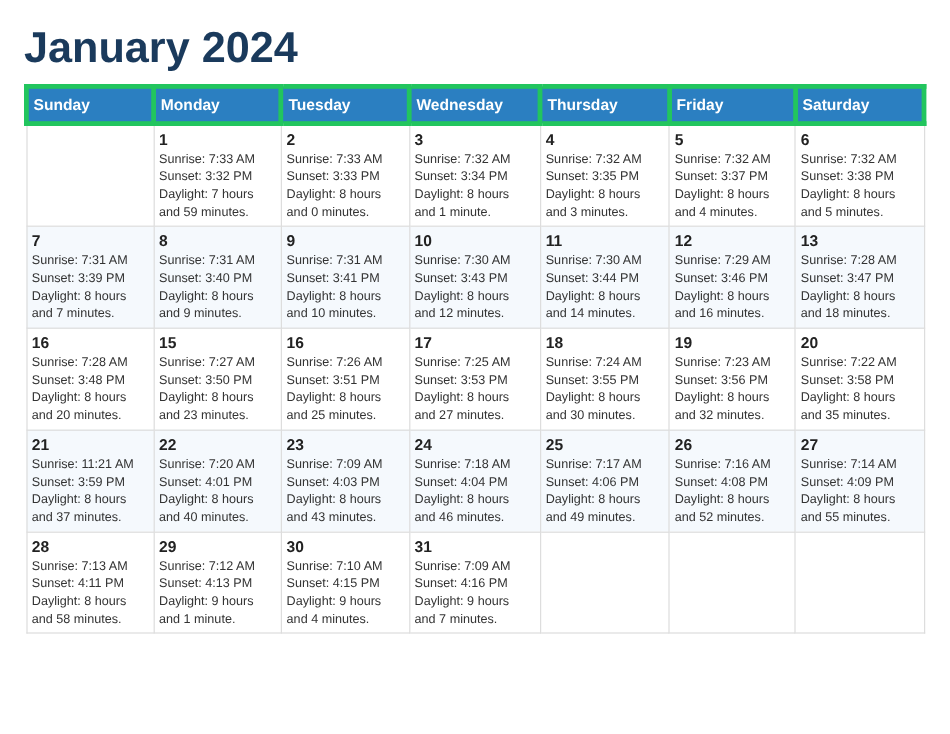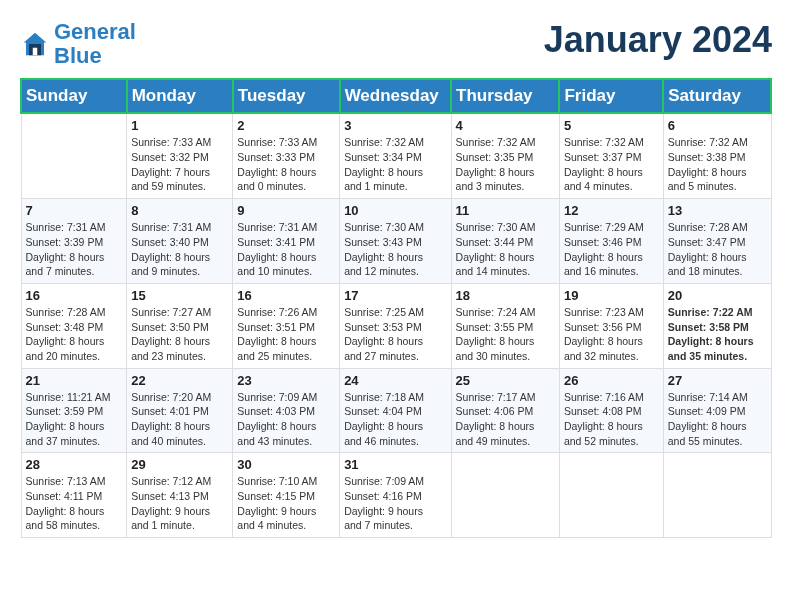--- a/index.html
+++ b/index.html
@@ -52,23 +52,23 @@
       border-collapse: collapse;
       font-size: 11px;
     }
     thead tr {
       background-color: #2b7fc1;
       color: #fff;
     }
     thead th {
       padding: 6px 4px;
       text-align: left;
-      font-size: 17px;
+      font-size: 13px;
       font-weight: 600;
-      border: 2px solid #22c55e;
+      border: 4px solid #22c55e;
     }
     tbody tr {
       border-bottom: 1px solid #ccc;
     }
     tbody td {
       vertical-align: top;
       padding: 4px 4px;
       border: 1px solid #ddd;
       min-height: 80px;
       width: 113px;
@@ -89,32 +89,20 @@
       background-color: #f5f9fd;
     }
     tbody tr:nth-child(odd) {
       background-color: #fff;
     }
   </style>
 </head>
 <body>
 
 <div class="header">
-  <div class="logo">
-    <svg class="logo-icon" viewBox="0 0 40 40">
-      <polygon points="20,5 35,18 32,18 32,35 8,35 8,18 5,18" fill="#2b7fc1"></polygon>
-      <polygon points="20,2 38,17 35,17 35,36 5,36 5,17 2,17" fill="none" stroke="#1a3a5c" stroke-width="0"></polygon>
-      <rect x="12" y="20" width="16" height="15" fill="#1a3a5c"></rect>
-      <rect x="17" y="25" width="6" height="10" fill="#fff"></rect>
-    </svg>
-    <div>
-      <div class="logo-text"><span>General</span></div>
-      <div class="logo-text" style="color:#2b7fc1"><span>Blue</span></div>
-    </div>
-  </div>
   <div class="title-block">
     <div class="month-title">January 2024</div>
   </div>
 </div>
 
 <table>
   <thead>
     <tr>
     <th>Sunday</th>
         <th>Monday</th>
@@ -260,21 +248,21 @@
         </td>
         <td>
           <span class="day-num">19</span>
           <div class="day-detail" style="white-space: pre-line;">Sunrise: 7:23 AM
 Sunset: 3:56 PM
 Daylight: 8 hours
 and 32 minutes.</div>
         </td>
         <td>
           <span class="day-num">20</span>
-          <div class="day-detail" style="white-space: pre-line; font-weight: bold;">Sunrise: 7:22 AM
+          <div class="day-detail" style="white-space: pre-line;">Sunrise: 7:22 AM
 Sunset: 3:58 PM
 Daylight: 8 hours
 and 35 minutes.</div>
         </td>
       </tr>
       <tr>
         <td>
           <span class="day-num">21</span>
           <div class="day-detail" style="white-space: pre-line;">Sunrise: 11:21 AM
 Sunset: 3:59 PM

